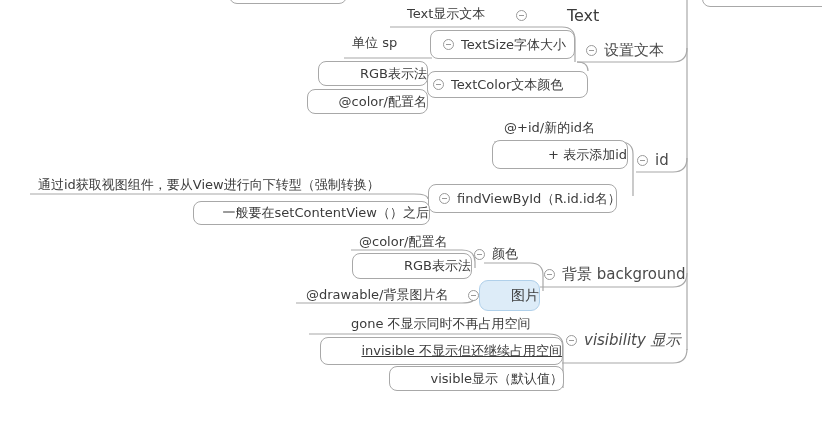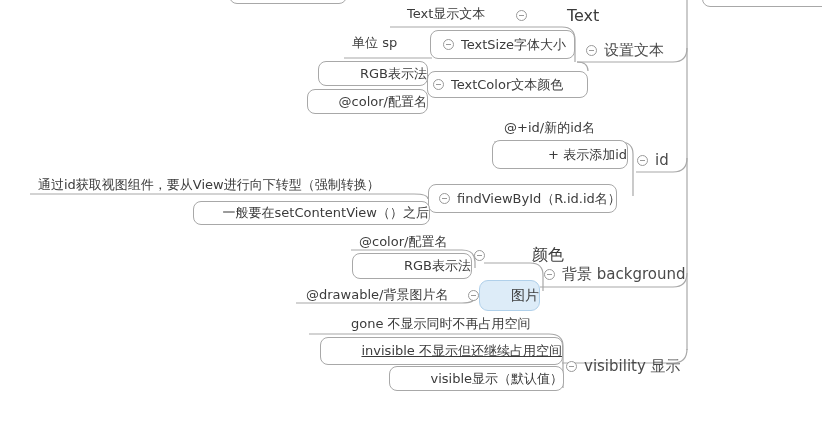--- a/index.html
+++ b/index.html
@@ -4,21 +4,21 @@
 <style>
   html,body{margin:0;padding:0;background:#fff;}
   #canvas{
     position:relative;width:822px;height:427px;background:#ffffff;overflow:hidden;
     font-family:"DejaVu Sans","Liberation Sans",sans-serif;color:#3b3b3b;
   }
   #wires{position:absolute;left:0;top:0;width:822px;height:427px;}
   .t{position:absolute;white-space:nowrap;font-size:13px;line-height:1.3;}
   .row{position:absolute;display:flex;align-items:center;gap:7px;white-space:nowrap;}
   .lvl2{font-size:15px;color:#4a4a4a;}
-  .lvl3{font-size:16px;margin-left:40px;}
+  .lvl3{font-size:13px;}
   .box{
     position:absolute;box-sizing:border-box;border:1px solid #a8a8a8;border-radius:8px;
     background:#fff;display:flex;align-items:center;justify-content:flex-end;
     white-space:nowrap;font-size:13px;
   }
   .box.leftalign{justify-content:flex-start;gap:7px;}
   .ci{
     display:inline-block;box-sizing:border-box;width:11px;height:11px;flex:0 0 auto;
     border:1px solid #9a9a9a;border-radius:50%;background:#fff;position:relative;
   }
@@ -130,21 +130,21 @@
   </div>
 
   <span class="ci" style="position:absolute;left:468px;top:290px;"></span>
   <div class="box sel" style="left:479px;top:280px;width:61px;height:31px;">
     <span>图片</span>
   </div>
   <div class="t" style="left:306px;top:287px;">
     <span>@drawable/背景图片名</span>
   </div>
 
-  <div class="row" style="left:566px;top:357px;">
+  <div class="row" style="left:566px;top:331px;font-style:italic;">
     <span class="ci"></span>
     <span class="lvl2">visibility 显示</span>
   </div>
   <div class="t" style="left:351px;top:316px;">
     <span>gone 不显示同时不再占用空间</span>
   </div>
   <div class="box" style="left:320px;top:337px;width:243px;height:28px;text-decoration:underline;">
     <span>invisible 不显示但还继续占用空间</span>
   </div>
   <div class="box" style="left:389px;top:366px;width:175px;height:25px;">

